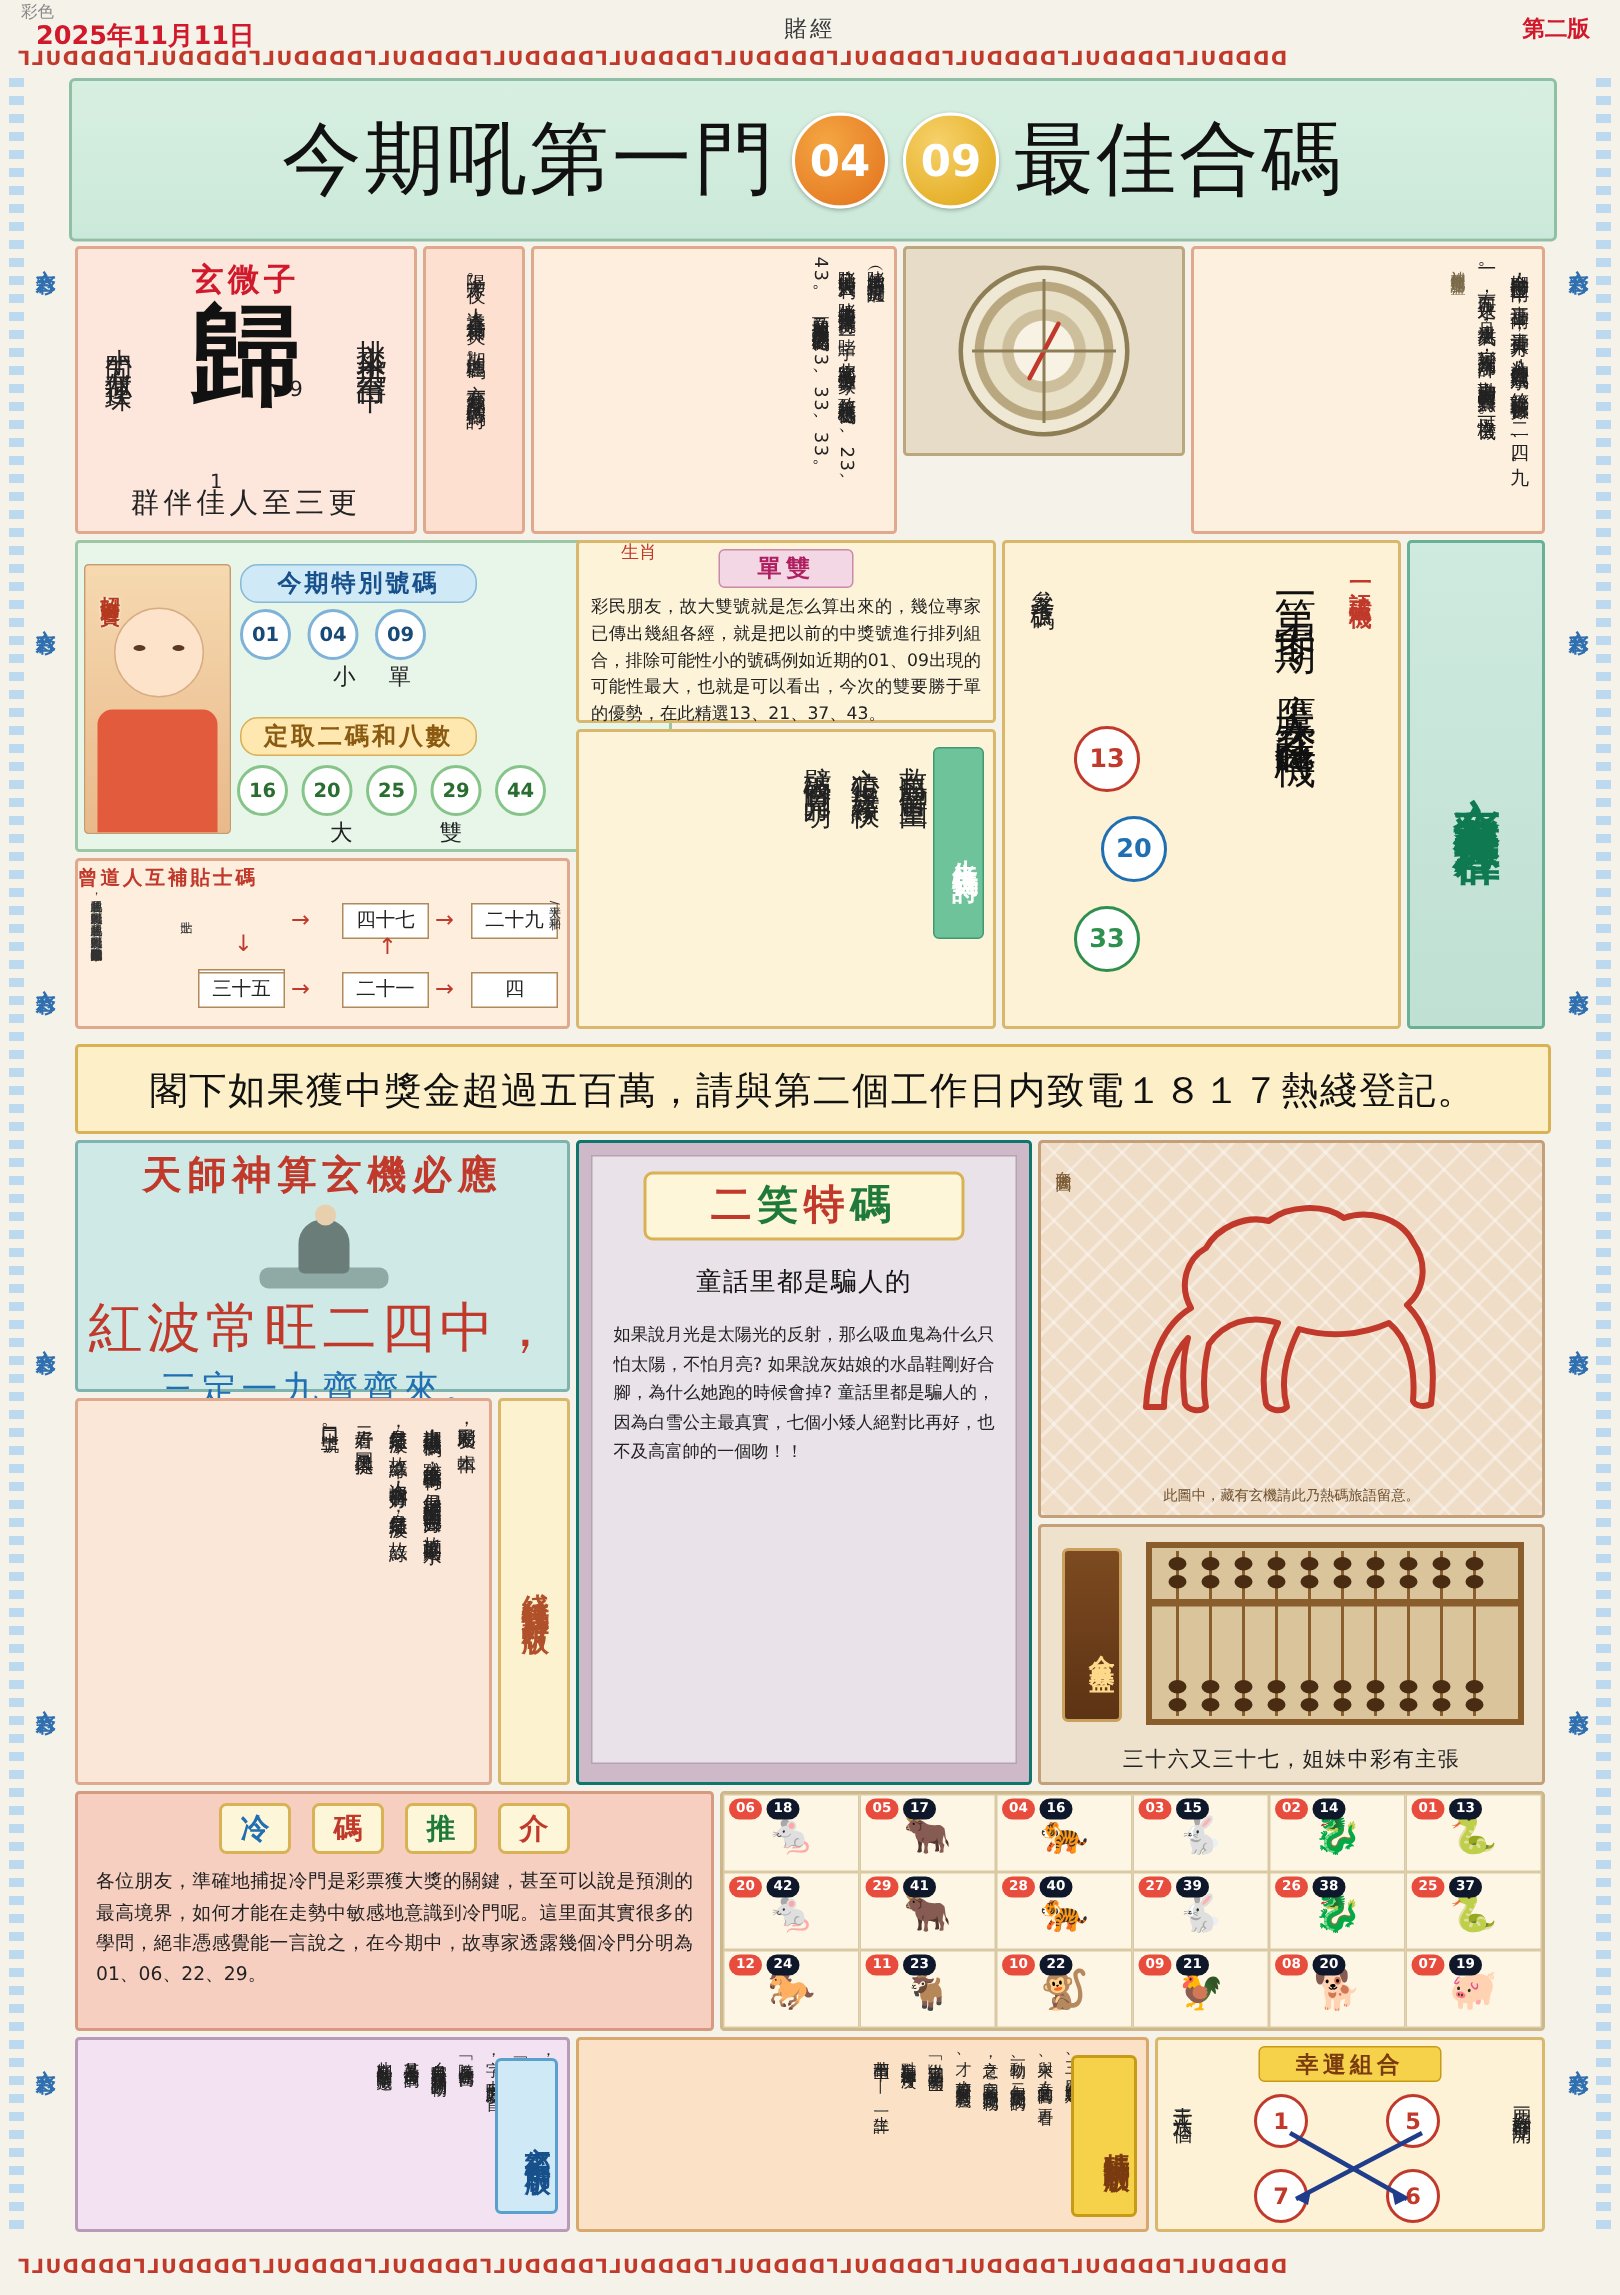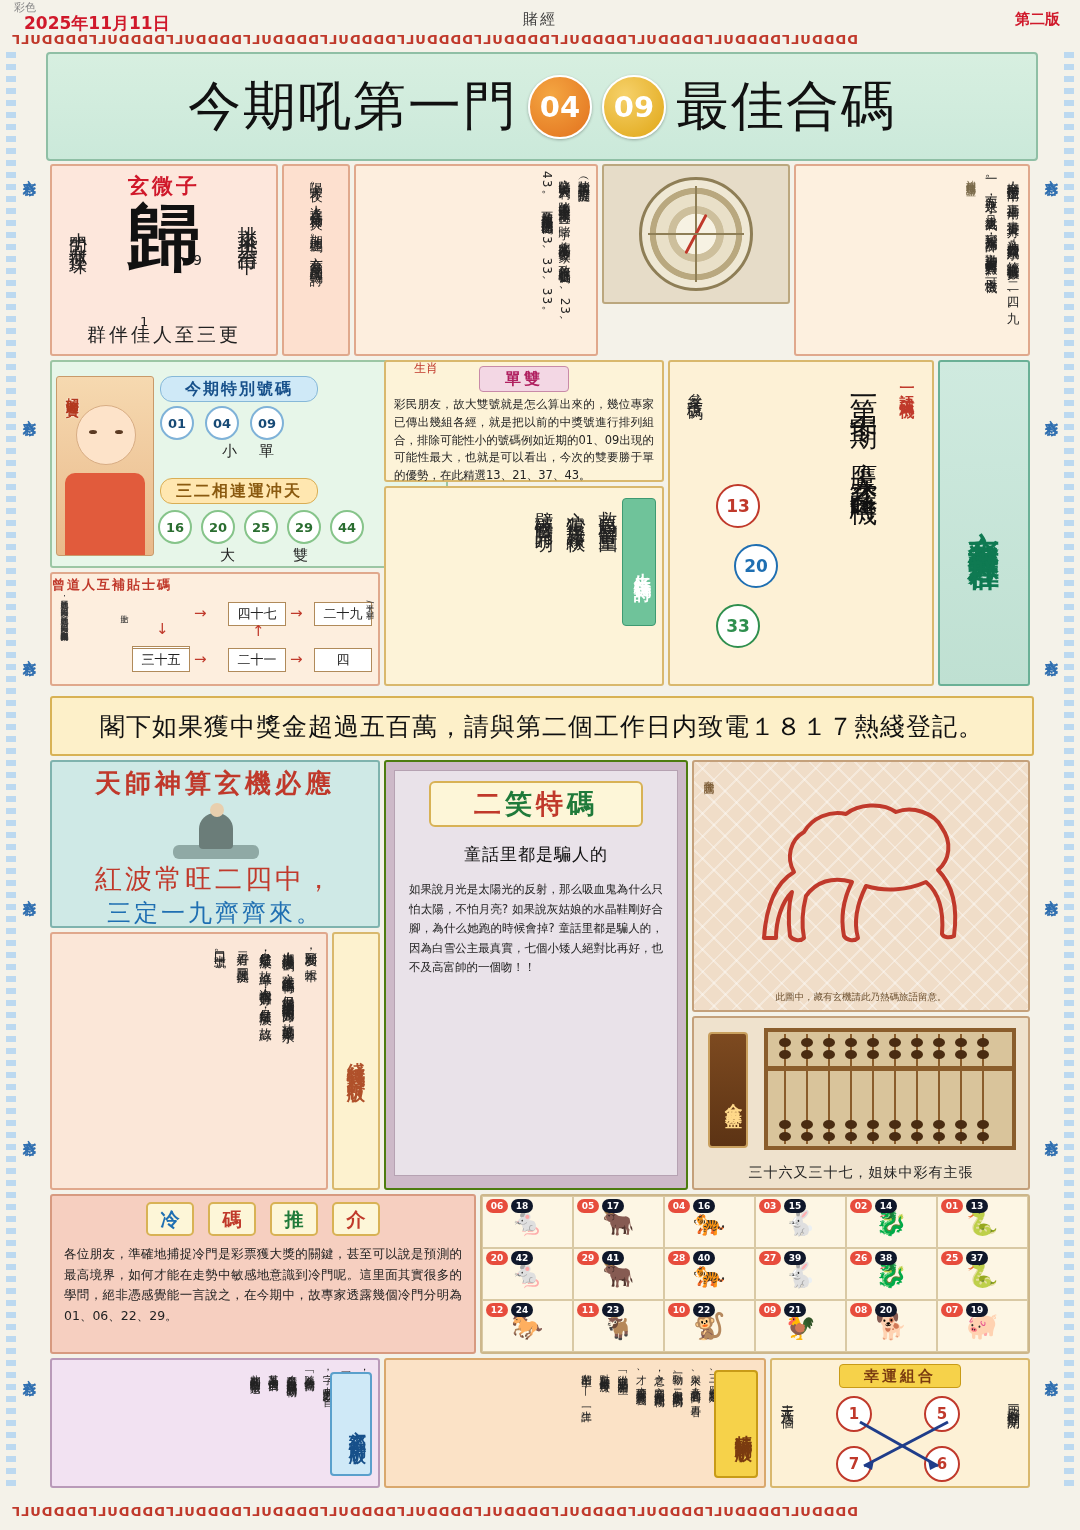--- a/index.html
+++ b/index.html
@@ -129,24 +129,24 @@
   .notice{position:absolute;left:4px;top:644px;width:980px;height:56px;background:#fdf0c9;border:2px solid #d8b255;border-radius:3px;
     display:flex;align-items:center;justify-content:center;font-size:25px;color:#111;letter-spacing:1px;font-family:"DejaVu Serif","Liberation Serif",serif;}
 
   
   .b-tianshi{left:4px;top:708px;width:330px;height:168px;background:#cfe9e6;border:2px solid #7fb3ae;text-align:center;}
   .b-tianshi .hd{margin-top:4px;font-size:26px;letter-spacing:4px;color:#c0392b;font-weight:bold;}
   .b-tianshi .figure{width:120px;height:56px;margin:2px auto 0;position:relative;}
   .b-tianshi .figure .rock{position:absolute;left:18px;bottom:0;width:86px;height:14px;background:#8fa9a5;border-radius:6px;}
   .b-tianshi .figure .man{position:absolute;left:44px;bottom:10px;width:34px;height:36px;background:#6b7d79;border-radius:16px 16px 4px 4px;}
   .b-tianshi .figure .head{position:absolute;left:55px;bottom:42px;width:14px;height:14px;border-radius:50%;background:#e8cfae;}
-  .b-tianshi .l1{font-size:27px;letter-spacing:3px;color:#c0392b;font-family:Liberation Mono, monospace;margin-top:2px;}
+  .b-tianshi .l1{font-size:36px;letter-spacing:3px;color:#c0392b;font-family:Liberation Mono, monospace;margin-top:2px;}
   .b-tianshi .l2{font-size:24px;letter-spacing:3px;color:#1f6fb2;font-family:"DejaVu Serif","Liberation Serif",serif;}
 
-  .b-joke{left:338px;top:708px;width:304px;height:430px;background:#cdb9c8;border:2px solid #4d7c0f;}
+  .b-joke{left:338px;top:708px;width:304px;height:430px;background:#cdb9c8;border:2px solid #0f766e;}
   .b-joke .inner{margin:8px;background:#e9e2e9;border:1px solid #b6a2b2;height:406px;box-sizing:border-box;}
   .b-joke .jt{margin:10px auto 0;width:210px;height:42px;background:#fdf6d8;border:2px solid #d8b255;border-radius:6px;
     text-align:center;line-height:42px;font-size:27px;font-weight:bold;letter-spacing:4px;}
   .b-joke .jt i{font-style:normal;}
   .b-joke .jsub{text-align:center;font-size:17px;margin-top:16px;color:#111;letter-spacing:1px;}
   .b-joke p{margin:14px 14px;font-size:11.5px;line-height:1.7;color:#222;text-align:justify;}
 
   .b-horse{left:646px;top:708px;width:338px;height:252px;background:#f0ddc8;border:2px solid #c4a07a;position:relative;overflow:hidden;}
   .b-horse .mosaic{position:absolute;inset:0;background:
      repeating-linear-gradient(45deg,rgba(255,255,255,.35) 0 2px,transparent 2px 16px),
@@ -290,21 +290,21 @@
       </div>
       <div class="sp-title">今期特別號碼</div>
       <div class="nums r1">
         <div class="sball">01</div>
         <div class="sball">04</div>
         <div class="sball">09</div>
       </div>
       <div class="sp-ds">
         <span>小</span><span>單</span>
       </div>
-      <div class="sp-title t2">三二相連運冲天</div>
+      <div class="sp-title t2">定取二碼和八數</div>
       <div class="nums r2">
         <div class="sball g">16</div>
         <div class="sball g">20</div>
         <div class="sball g">25</div>
         <div class="sball g">29</div>
         <div class="sball g">44</div>
       </div>
       <div class="sp-dx">
         <span>大</span><span>雙</span>
       </div>

